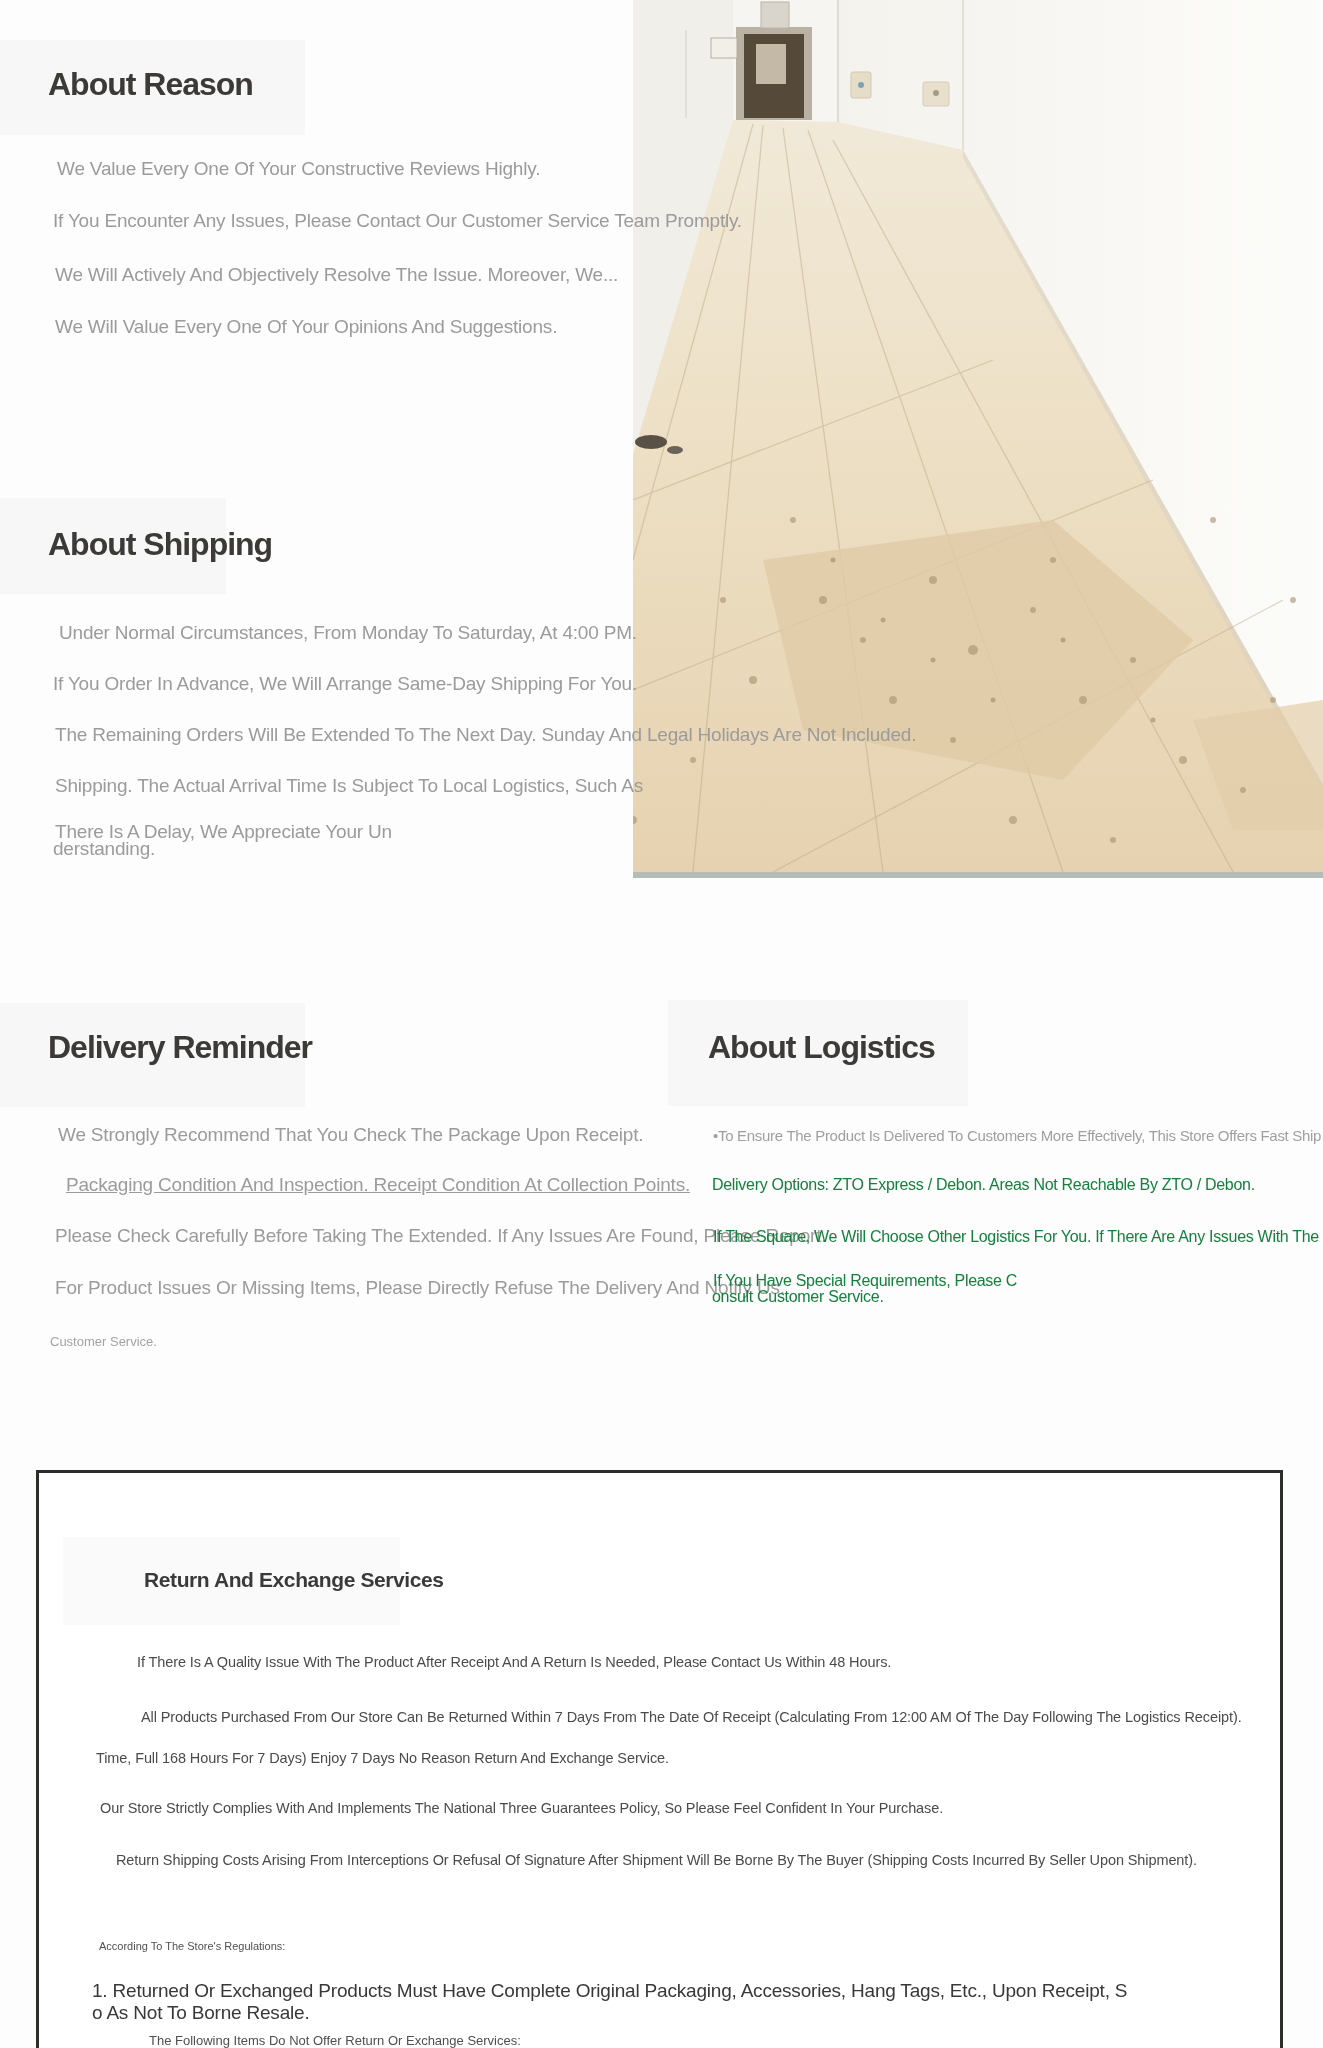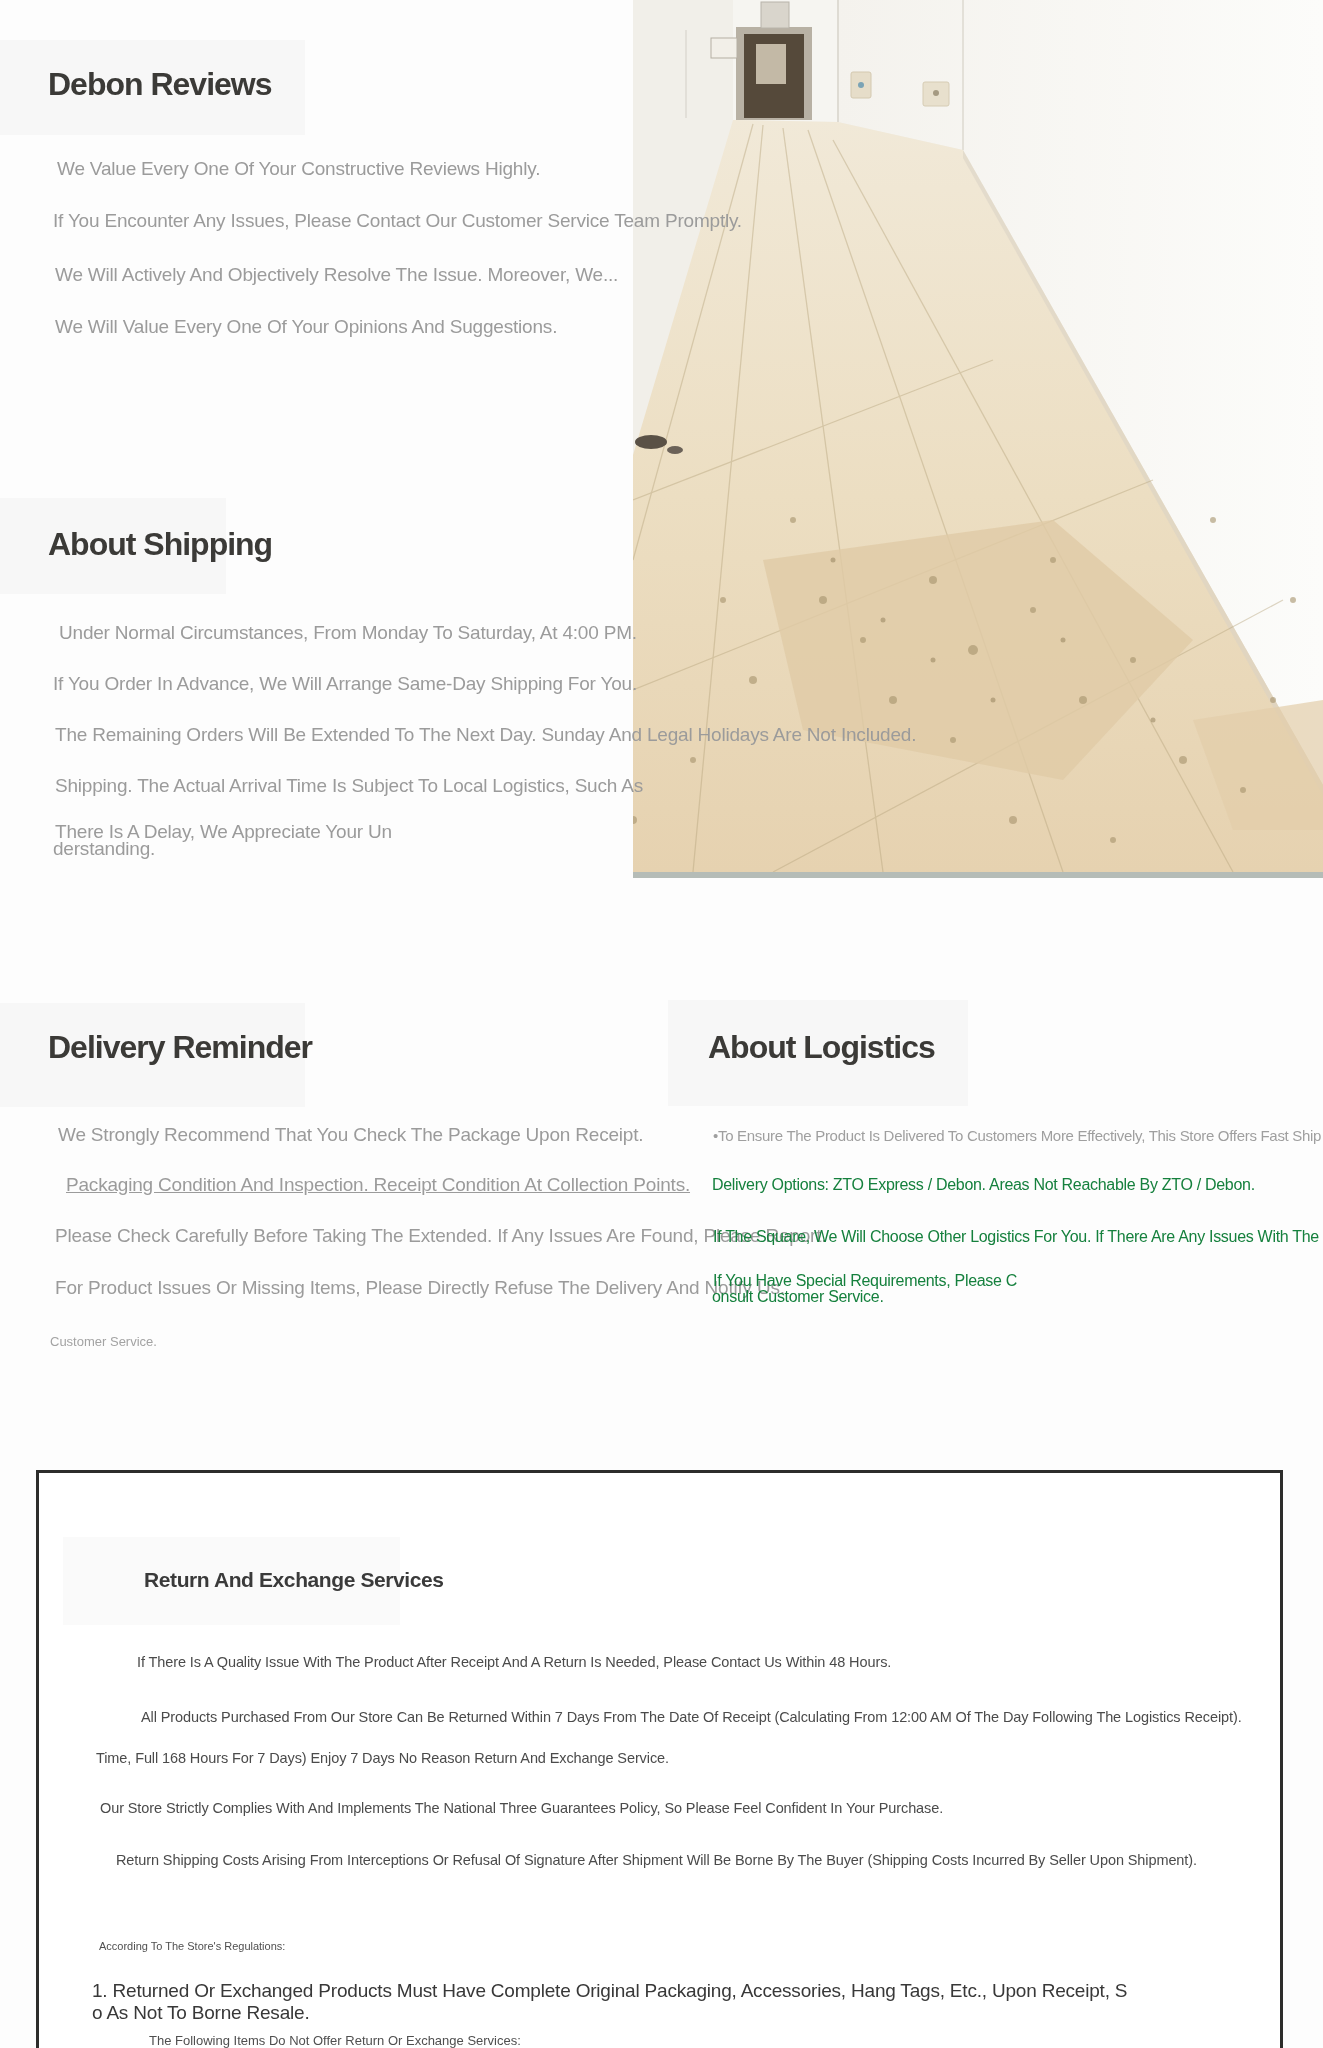--- a/index.html
+++ b/index.html
@@ -141,21 +141,21 @@
     <rect x="290" y="82" width="26" height="24" rx="2" fill="#e8e0cd" stroke="#d6ccb4"></rect>
     <circle cx="228" cy="85" r="3" fill="#7ba3b5"></circle>
     <circle cx="303" cy="93" r="3" fill="#a59a82"></circle>
 
     <ellipse cx="18" cy="442" rx="16" ry="7" fill="#5a5146"></ellipse>
     <ellipse cx="42" cy="450" rx="8" ry="4" fill="#6b6258"></ellipse>
   </svg>
   <div class="photo-strip"></div>
 </div>
 
-<div class="abs h2" style="left:48px;top:66px;">Debon Reviews</div>
+<div class="abs h2" style="left:48px;top:66px;">About Reason</div>
 <div class="abs body-line" style="left:57px;top:158px;">We Value Every One Of Your Constructive Reviews Highly.</div>
 <div class="abs body-line" style="left:53px;top:210px;">If You Encounter Any Issues, Please Contact Our Customer Service Team Promptly.</div>
 <div class="abs body-line" style="left:55px;top:264px;">We Will Actively And Objectively Resolve The Issue. Moreover, We...</div>
 <div class="abs body-line" style="left:55px;top:316px;">We Will Value Every One Of Your Opinions And Suggestions.</div>
 
 <div class="abs h2" style="left:48px;top:526px;">About Shipping</div>
 <div class="abs body-line" style="left:59px;top:622px;">Under Normal Circumstances, From Monday To Saturday, At 4:00 PM.</div>
 <div class="abs body-line" style="left:53px;top:673px;">If You Order In Advance, We Will Arrange Same-Day Shipping For You.</div>
 <div class="abs body-line" style="left:55px;top:724px;">The Remaining Orders Will Be Extended To The Next Day. Sunday And Legal Holidays Are Not Included.</div>
 <div class="abs body-line" style="left:55px;top:775px;">Shipping. The Actual Arrival Time Is Subject To Local Logistics, Such As</div>

